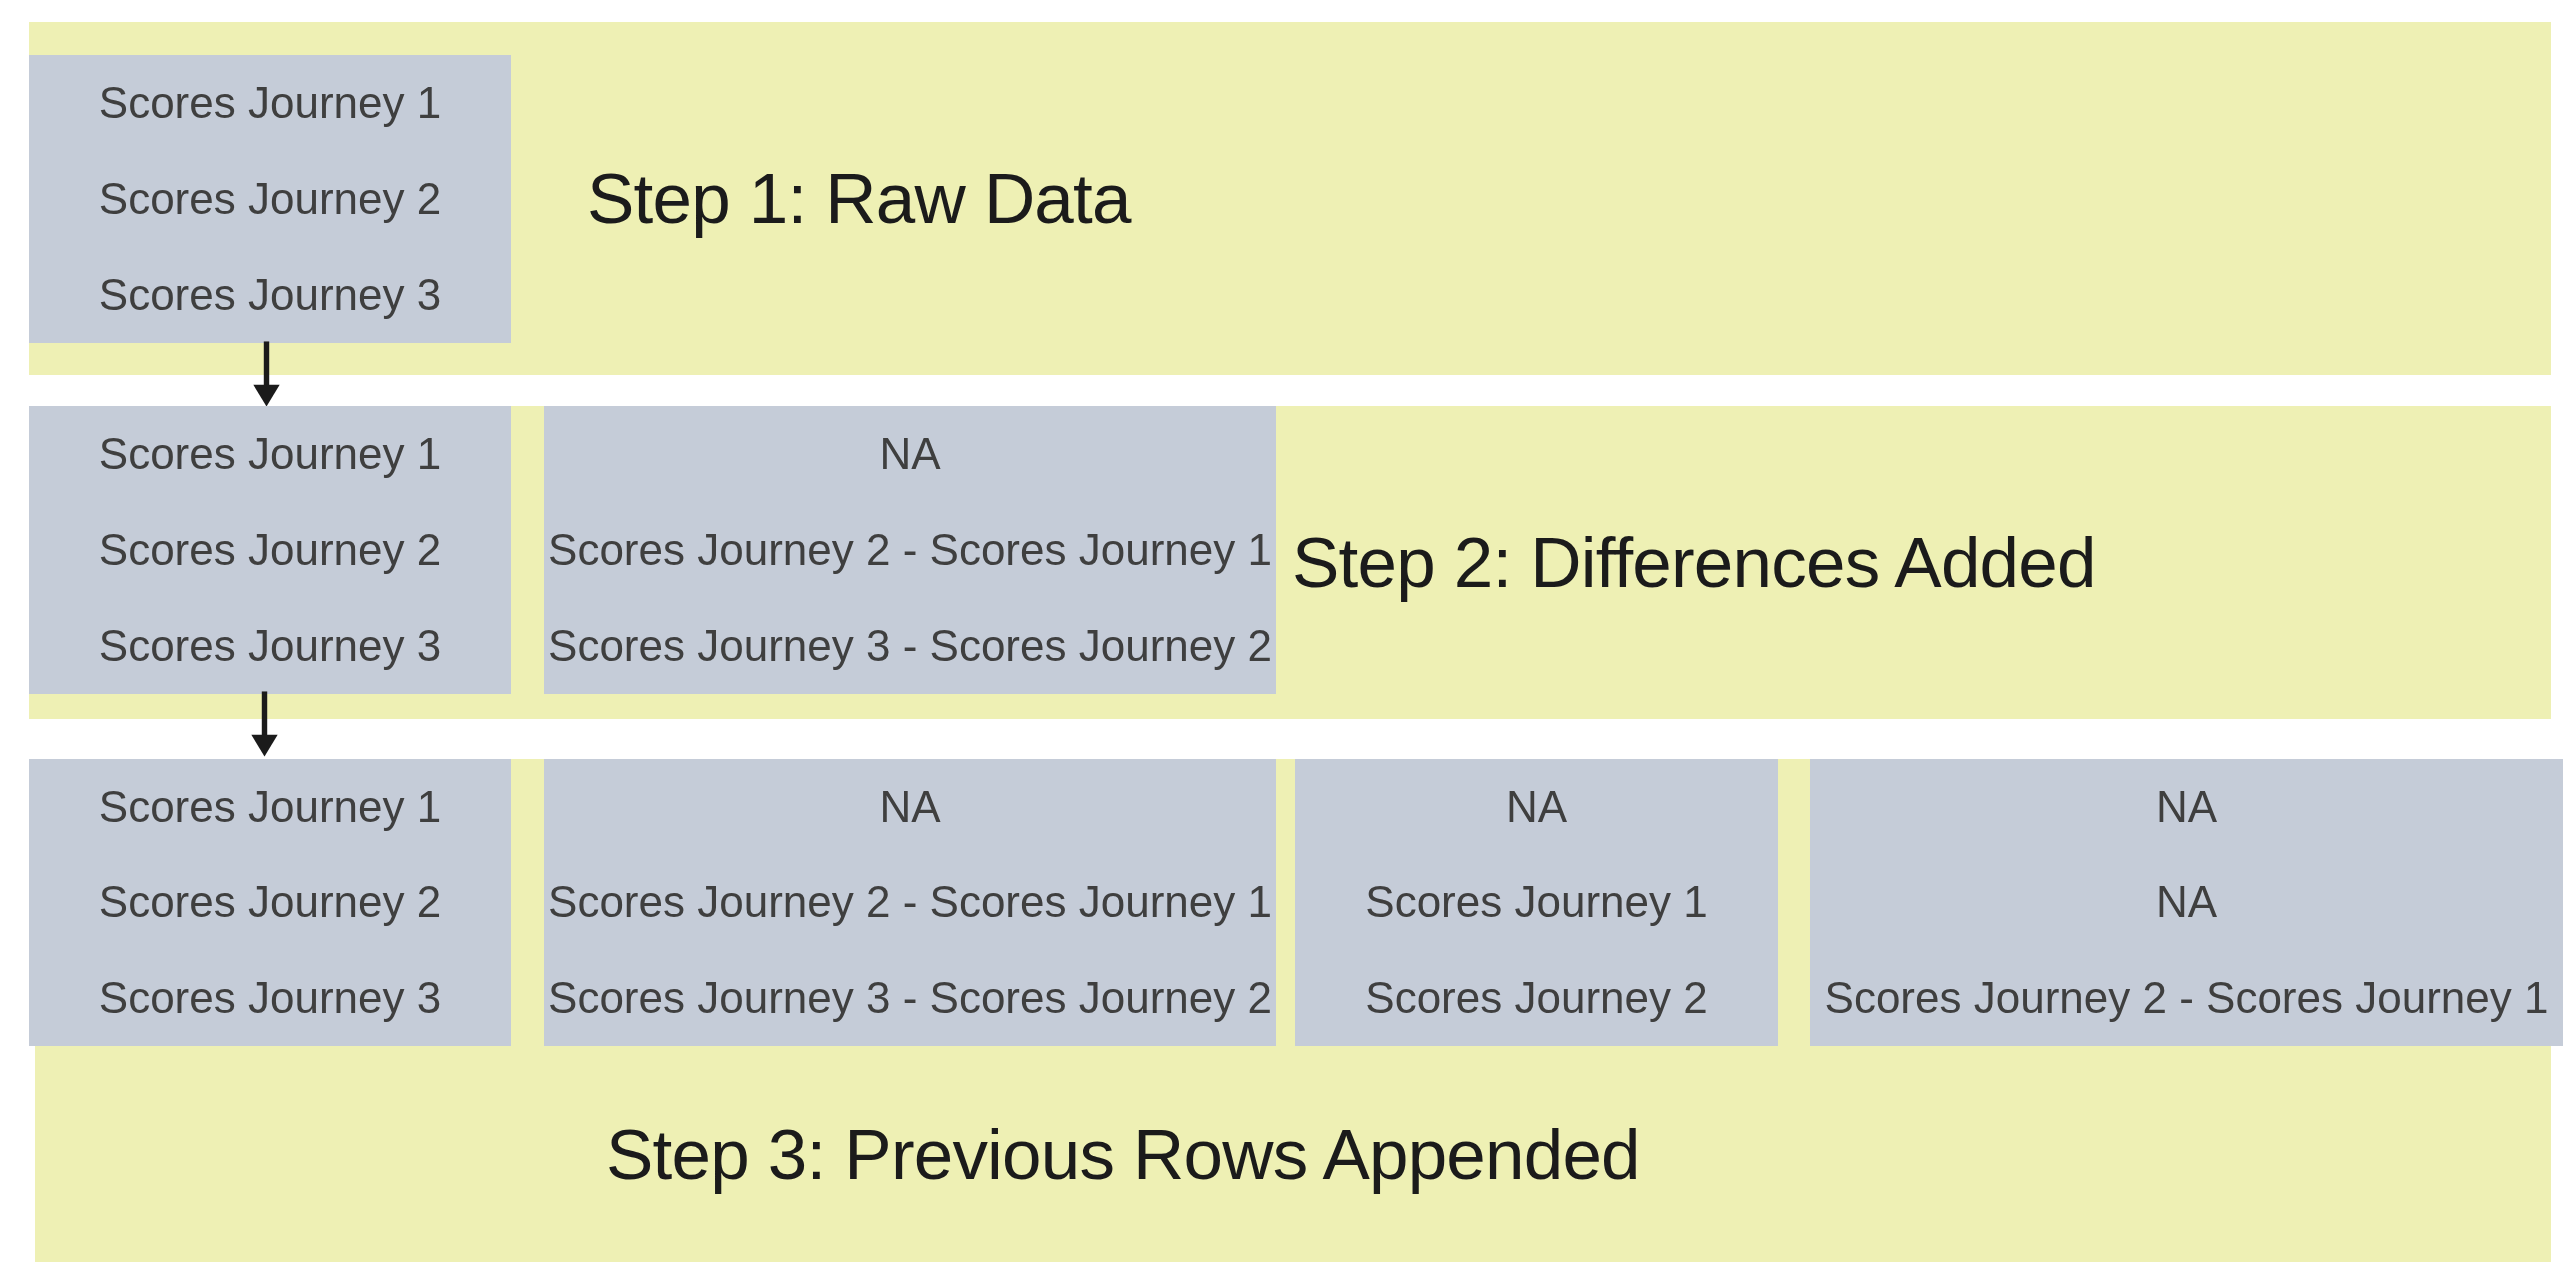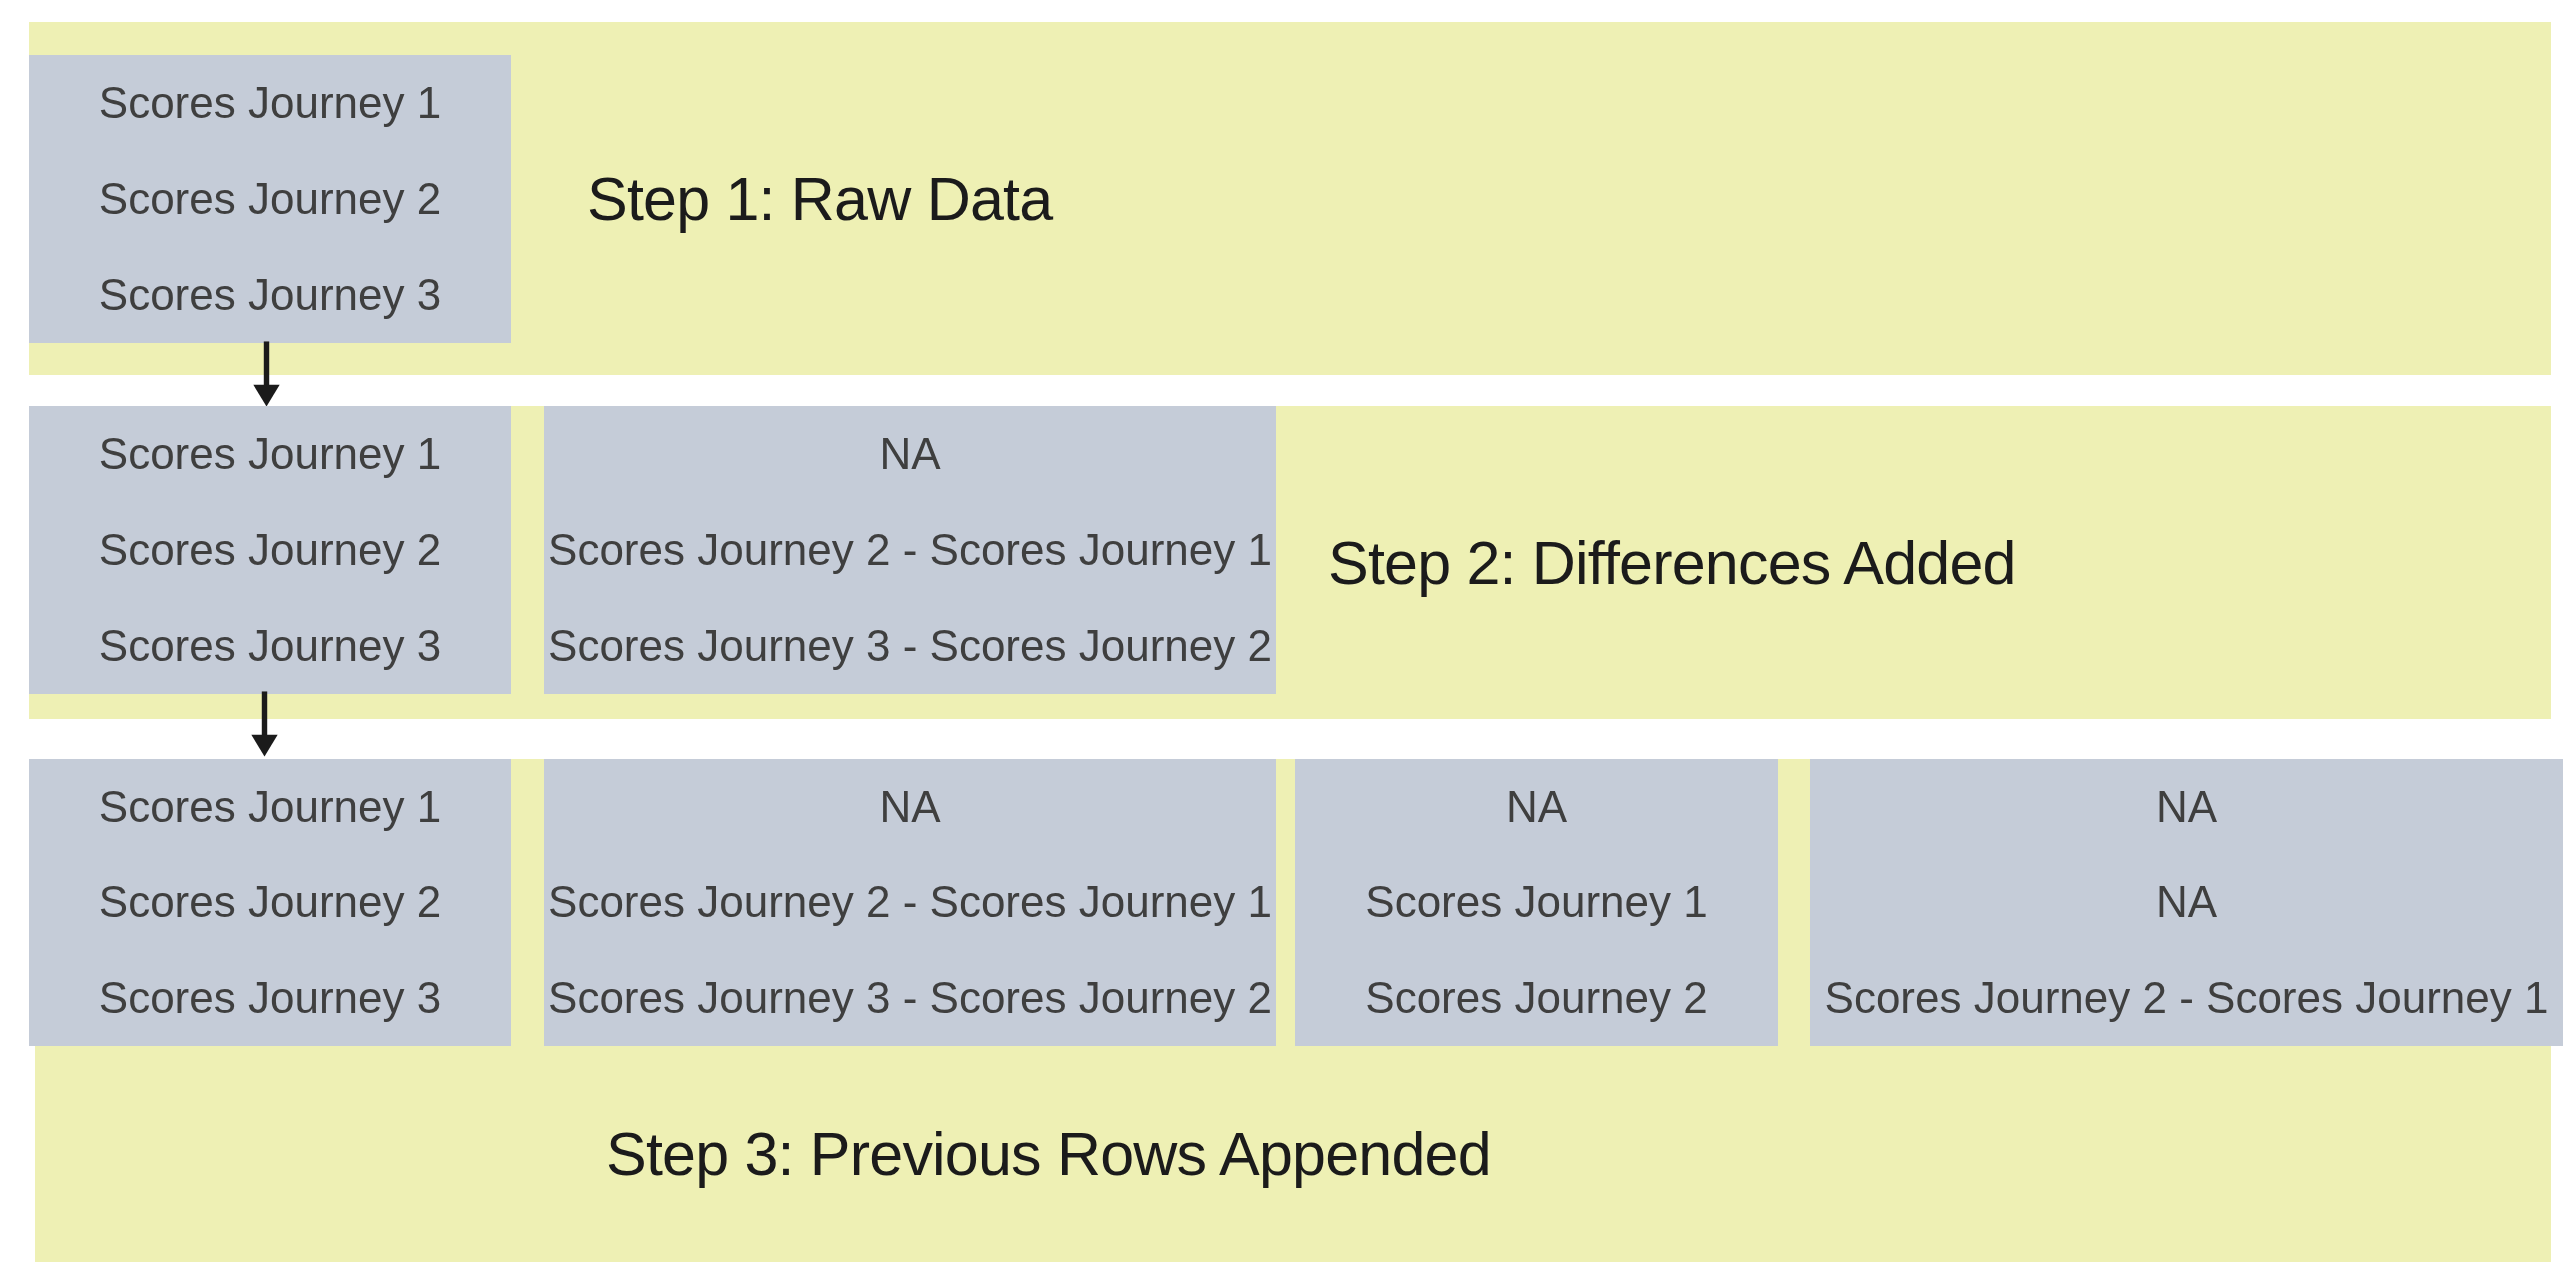--- a/index.html
+++ b/index.html
@@ -45,28 +45,28 @@
     font-size: 44px;
     line-height: 1.1;
     color: var(--text, #3f3f3f);
     white-space: nowrap;
   }
 
   .title {
     position: absolute;
     display: flex;
     align-items: center;
-    font-size: 61px;
+    font-size: 71px;
     font-weight: 300;
     letter-spacing: -0.8px;
     color: var(--title, #1b1b1b);
     white-space: nowrap;
   }
   #title1 { left: 587px;  top: 22px;   height: 353px; }
-  #title2 { left: 1328px; top: 406px;  height: 313px; }
+  #title2 { left: 1292px; top: 406px;  height: 313px; }
   #title3 { left: 606px;  top: 1046px; height: 216px; }
 
   .arrow {
     position: absolute;
     width: 31px;
     height: 66px;
   }
   #arrow1 { left: 251px; top: 341px; }
   #arrow2 { left: 249px; top: 691px; }
   .arrow svg { display: block; width: 100%; height: 100%; }

